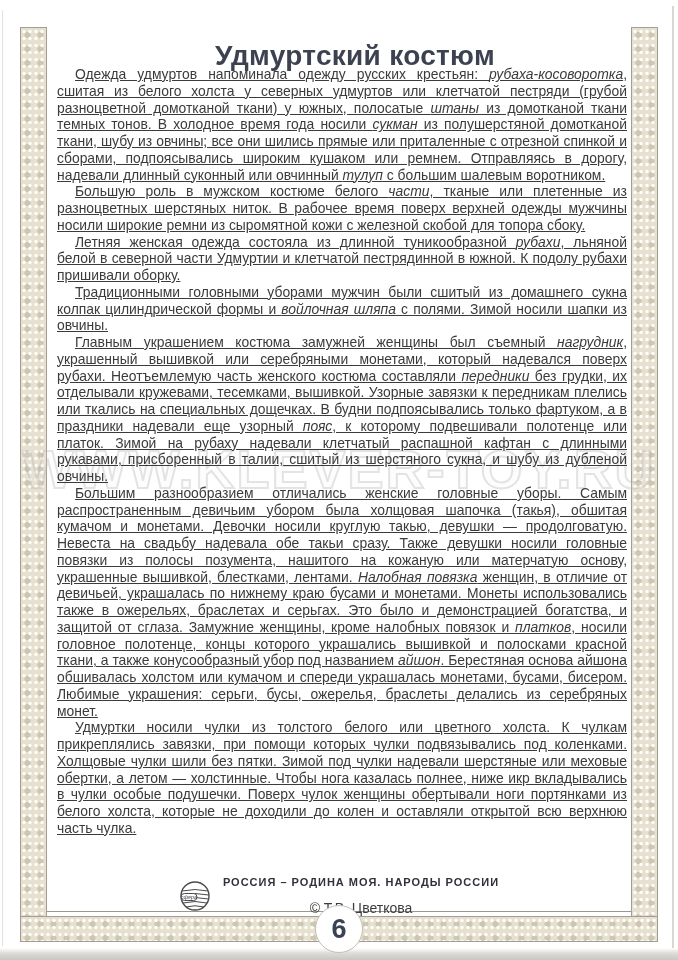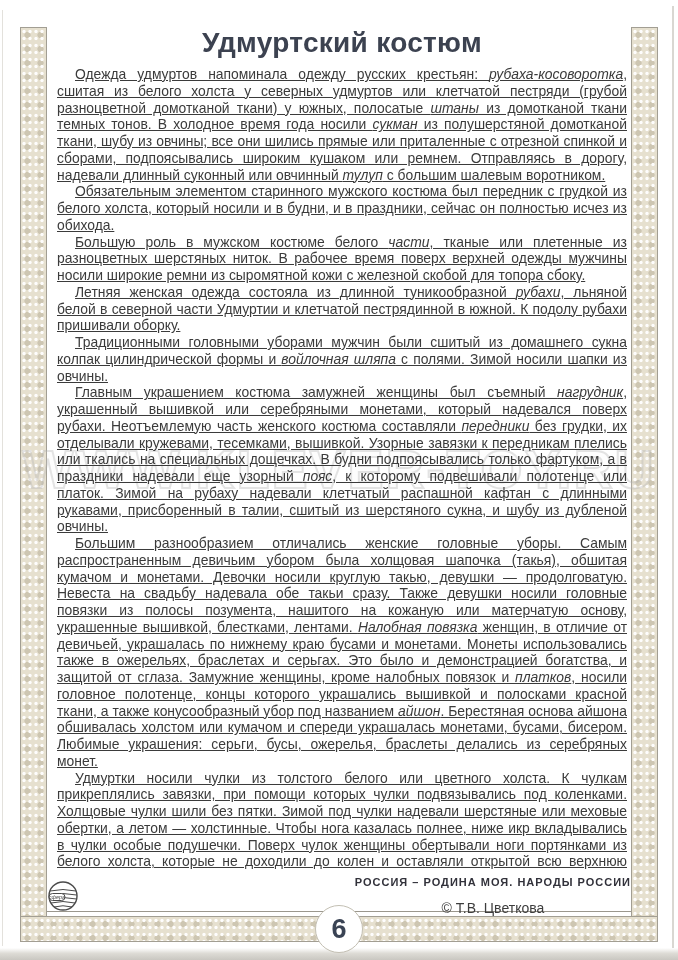--- a/index.html
+++ b/index.html
@@ -30,42 +30,42 @@
   .content-bottom-line{position:absolute;left:47px;top:911px;width:584px;height:1px;background:#9b978d;}
   
   .page-badge{
     position:absolute;left:315px;top:905px;width:48px;height:48px;
     background:#ffffff;border:1px solid #c3bfb3;border-radius:50%;
     display:flex;align-items:center;justify-content:center;box-sizing:border-box;
   }
   .page-badge span{font-size:27px;font-weight:bold;color:#3a4354;line-height:1;}
   
   .title{
-    position:absolute;left:47px;top:24px;width:584px;margin:3px;
+    position:absolute;left:47px;top:24px;width:584px;margin:16px;
     text-align:center;font-size:28px;font-weight:bold;color:#3c4250;letter-spacing:.3px;
   }
   
   .article{
     position:absolute;left:57px;top:66px;width:570px;height:806px;overflow:hidden;
     font-size:13.9px;line-height:16.75px;color:#3b3b3b;text-align:justify;text-decoration:underline;
   }
   .article p{margin:0;text-indent:18px;}
   .article em{font-style:italic;color:#3b3b3b;}
   
   .watermark{
     position:absolute;left:50%;top:438px;transform:translateX(-50%);
     white-space:nowrap;font-size:54px;font-weight:bold;letter-spacing:2px;
     color:rgba(235,235,235,0.12);
     -webkit-text-stroke:2px rgba(178,178,178,0.35);
     pointer-events:none;
   }
   
   .footer{
     position:absolute;left:47px;top:876px;width:584px;
-    display:flex;align-items:center;justify-content:space-between;gap:12px;
+    display:flex;align-items:center;justify-content:center;gap:12px;
   }
   .footer-text{text-align:center;}
   .series{font-size:11px;font-weight:bold;letter-spacing:1px;color:#31313a;}
   .copyright{font-size:14px;color:#3d3d3d;margin-top:12px;}
   .logo-wrap{width:32px;height:32px;flex:0 0 auto;}
 </style>
 </head>
 <body>
 
 <div class="edge-left"></div>
@@ -76,21 +76,20 @@
 <div class="lace lace-right"></div>
 <div class="lace lace-bottom"></div>
 <div class="content-bottom-line"></div>
 
 <h1 class="title">Удмуртский костюм</h1>
 
 <div class="watermark">WWW.KLEVER-TOY.RU</div>
 
 <main class="article">
     <p><span>Одежда удмуртов напоминала одежду русских крестьян: </span><em>рубаха-косоворотка</em><span>, сшитая из белого холста у северных удмуртов или клетчатой пестряди (грубой разноцветной домотканой ткани) у южных, полосатые </span><em>штаны</em><span> из домотканой ткани темных тонов. В холодное время года носили </span><em>сукман</em><span> из полушерстяной домотканой ткани, шубу из овчины; все они шились прямые или приталенные с отрезной спинкой и сборами, подпоясывались широким кушаком или ремнем. Отправляясь в дорогу, надевали длинный суконный или овчинный </span><em>тулуп</em><span> с большим шалевым воротником.</span></p>
-    <p><span>Обязательным элементом старинного мужского костюма был передник с грудкой из белого холста, который носили и в будни, и в праздники, сейчас он полностью исчез из обихода.</span></p>
     <p><span>Большую роль в мужском костюме белого </span><em>части</em><span>, тканые или плетенные из разноцветных шерстяных ниток. В рабочее время поверх верхней одежды мужчины носили широкие ремни из сыромятной кожи с железной скобой для топора сбоку.</span></p>
     <p><span>Летняя женская одежда состояла из длинной туникообразной </span><em>рубахи</em><span>, льняной белой в северной части Удмуртии и клетчатой пестрядинной в южной. К подолу рубахи пришивали оборку.</span></p>
     <p><span>Традиционными головными уборами мужчин были сшитый из домашнего сукна колпак цилиндрической формы и </span><em>войлочная шляпа</em><span> с полями. Зимой носили шапки из овчины.</span></p>
     <p><span>Главным украшением костюма замужней женщины был съемный </span><em>нагрудник</em><span>, украшенный вышивкой или серебряными монетами, который надевался поверх рубахи. Неотъемлемую часть женского костюма составляли </span><em>передники</em><span> без грудки, их отделывали кружевами, тесемками, вышивкой. Узорные завязки к передникам плелись или ткались на специальных дощечках. В будни подпоясывались только фартуком, а в праздники надевали еще узорный </span><em>пояс</em><span>, к которому подвешивали полотенце или платок. Зимой на рубаху надевали клетчатый распашной кафтан с длинными рукавами, присборенный в талии, сшитый из шерстяного сукна, и шубу из дубленой овчины.</span></p>
     <p><span>Большим разнообразием отличались женские головные уборы. Самым распространенным девичьим убором была холщовая шапочка (такья), обшитая кумачом и монетами. Девочки носили круглую такью, девушки — продолговатую. Невеста на свадьбу надевала обе такьи сразу. Также девушки носили головные повязки из полосы позумента, нашитого на кожаную или матерчатую основу, украшенные вышивкой, блестками, лентами. </span><em>Налобная повязка</em><span> женщин, в отличие от девичьей, украшалась по нижнему краю бусами и монетами. Монеты использовались также в ожерельях, браслетах и серьгах. Это было и демонстрацией богатства, и защитой от сглаза. Замужние женщины, кроме налобных повязок и </span><em>платков</em><span>, носили головное полотенце, концы которого украшались вышивкой и полосками красной ткани, а также конусообразный убор под названием </span><em>айшон</em><span>. Берестяная основа айшона обшивалась холстом или кумачом и спереди украшалась монетами, бусами, бисером. Любимые украшения: серьги, бусы, ожерелья, браслеты делались из серебряных монет.</span></p>
     <p><span>Удмуртки носили чулки из толстого белого или цветного холста. К чулкам прикреплялись завязки, при помощи которых чулки подвязывались под коленками. Холщовые чулки шили без пятки. Зимой под чулки надевали шерстяные или меховые обертки, а летом — холстинные. Чтобы нога казалась полнее, ниже икр вкладывались в чулки особые подушечки. Поверх чулок женщины обертывали ноги портянками из белого холста, которые не доходили до колен и оставляли открытой всю верхнюю часть чулка.</span></p>
   </main>
 
 <footer class="footer">
   <span class="logo-wrap">

